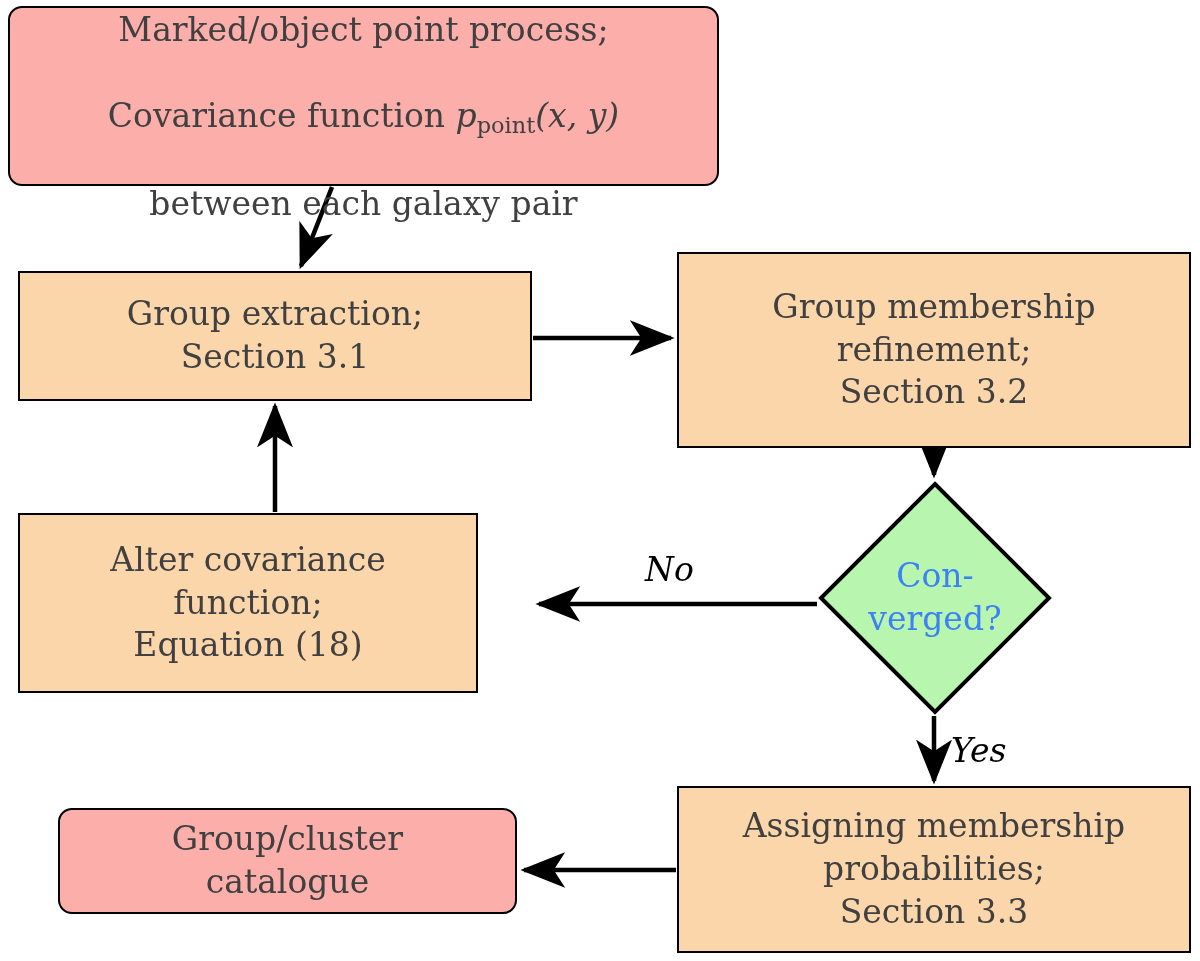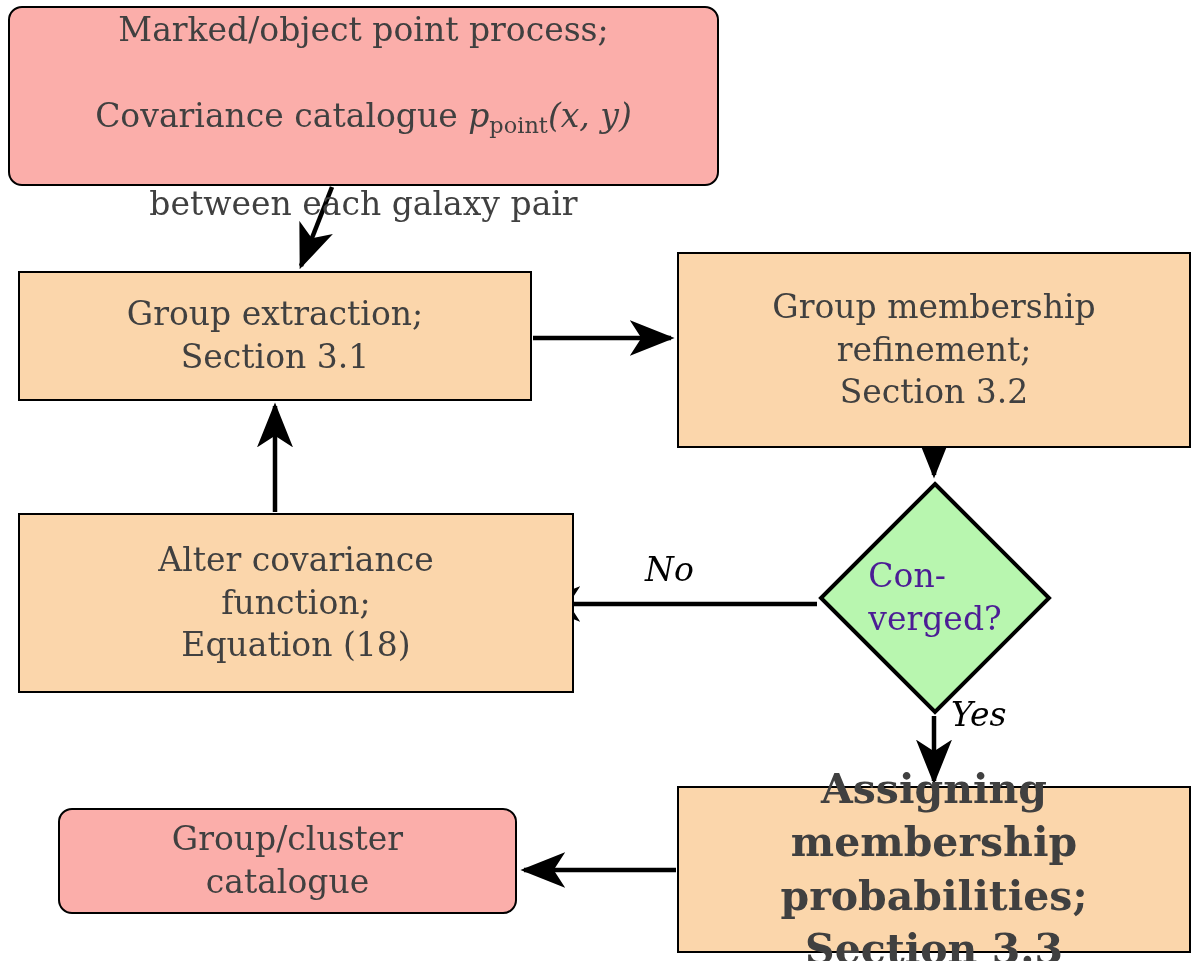--- a/index.html
+++ b/index.html
@@ -55,27 +55,26 @@
   }
   #node-group-extraction {
     left: 18px; top: 271px; width: 514px; height: 130px;
     font-size: 33px;
   }
   #node-membership-refinement {
     left: 677px; top: 252px; width: 514px; height: 196px;
     font-size: 33px;
   }
   #node-alter-covariance {
-    left: 18px; top: 513px; width: 556px; height: 180px;
+    left: 18px; top: 513px; width: 460px; height: 180px;
     font-size: 33px;
   }
   #node-assign-probabilities {
     left: 677px; top: 786px; width: 514px; height: 167px;
-    font-size: 41px;
-    font-weight: bold;
+    font-size: 33px;
   }
   #node-catalogue {
     left: 58px; top: 808px; width: 459px; height: 106px;
     font-size: 33px;
   }
 
   
   #node-converged {
     position: absolute;
     left: 818px; top: 481px;
@@ -87,38 +86,39 @@
     left: 0; top: 0;
     width: 100%; height: 100%;
   }
   #node-converged .diamond-label {
     position: absolute;
     left: 0; top: 0;
     width: 100%; height: 100%;
     display: flex;
     align-items: center;
     justify-content: center;
+    text-align: center;
     font-size: 33px;
     line-height: 1.30;
-    color: #4c1d95;
+    color: #3b82f6;
     white-space: pre-line;
   }
 
   
   .edge-label {
     position: absolute;
     color: #000000;
     font-size: 33px;
     line-height: 1;
     z-index: 3;
     background: transparent;
     font-style: italic;
   }
   #edge-label-no  { left: 645px; top: 553px; }
-  #edge-label-yes { left: 951px; top: 698px; text-align: center; }
+  #edge-label-yes { left: 951px; top: 734px; text-align: center; }
 
   
   .mathit { font-style: italic; }
   .subsc  { font-size: 0.68em; vertical-align: -0.25em; font-style: normal; }
 </style>
 </head>
 <body>
 
 <div id="canvas">
 
@@ -154,21 +154,21 @@
     </g>
 
     <g>
       <line x1="676" y1="870" x2="524" y2="870" stroke="#000000" stroke-width="4.5" marker-end="url(#arrowhead)"></line>
     </g>
   </svg>
 
   <div class="node rounded n-pink" id="node-marked-process">
     <span class="txt">
       <span>Marked/object point process;</span><br>
-      <span>Covariance catalogue </span><span class="mathit">p</span><span class="subsc">point</span><span class="mathit">(x, y)</span><br>
+      <span>Covariance function </span><span class="mathit">p</span><span class="subsc">point</span><span class="mathit">(x, y)</span><br>
       <span>between each galaxy pair</span>
     </span>
   </div>
 
   <div class="node n-orange" id="node-group-extraction">
     <span class="txt">Group extraction;
 Section 3.1</span>
   </div>
 
   <div class="node n-orange" id="node-membership-refinement">

